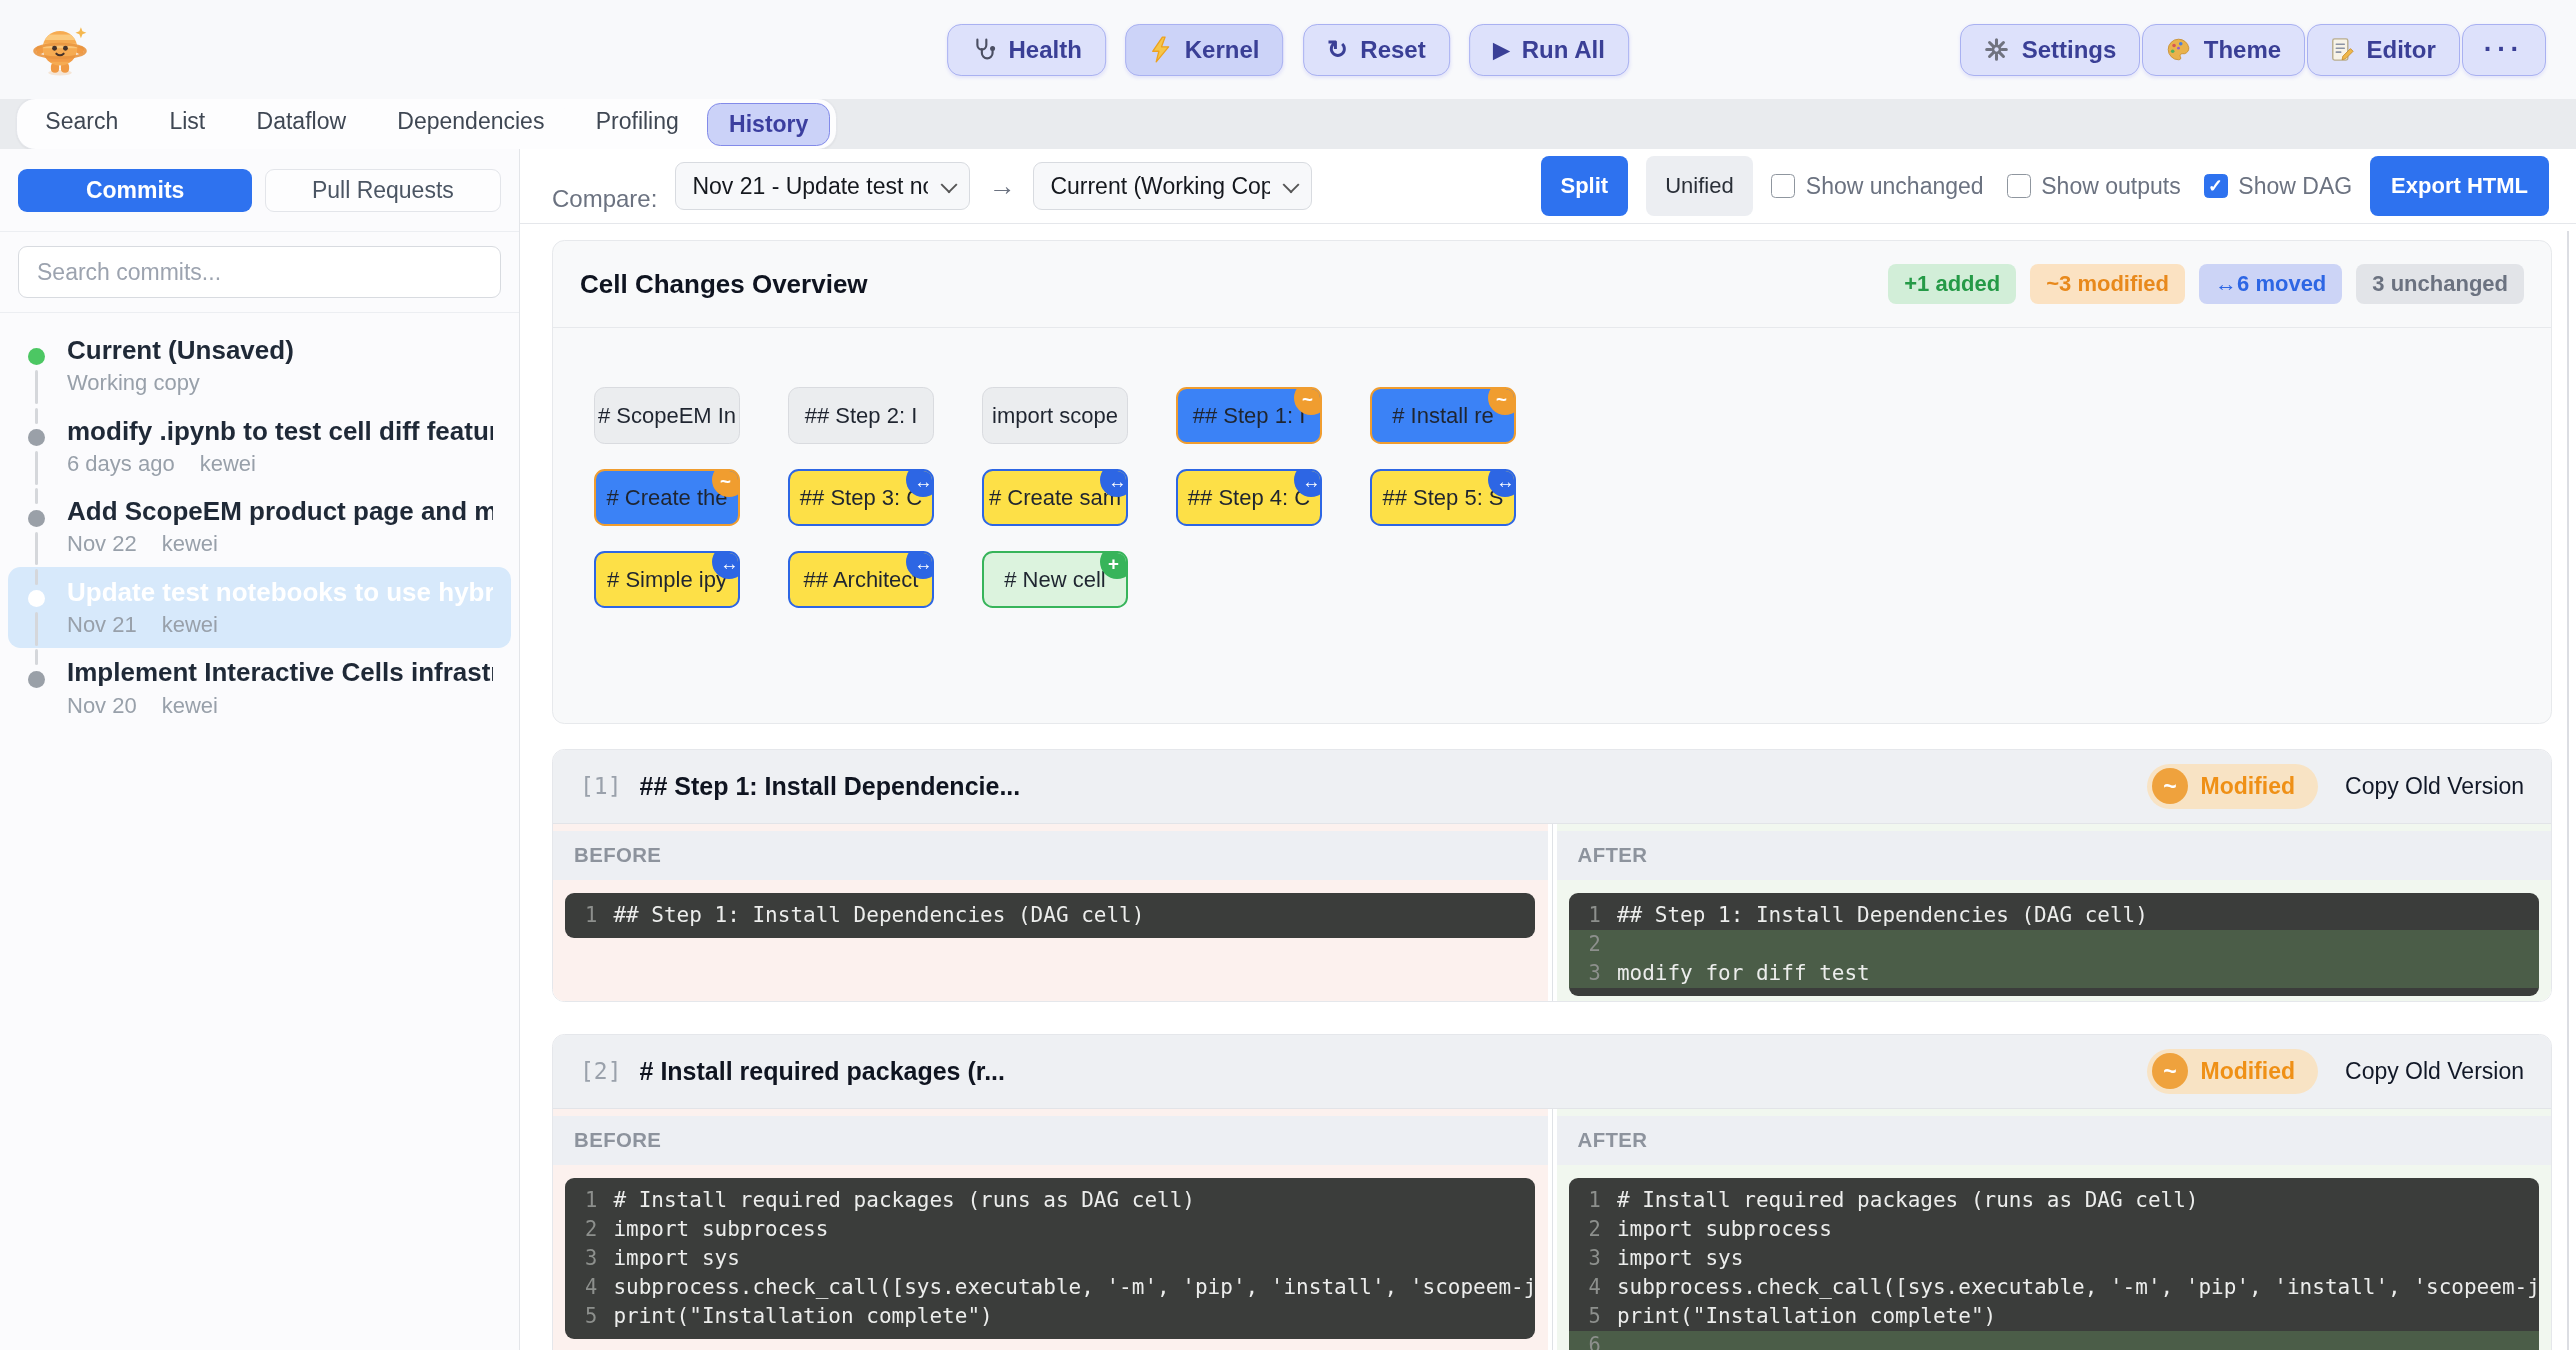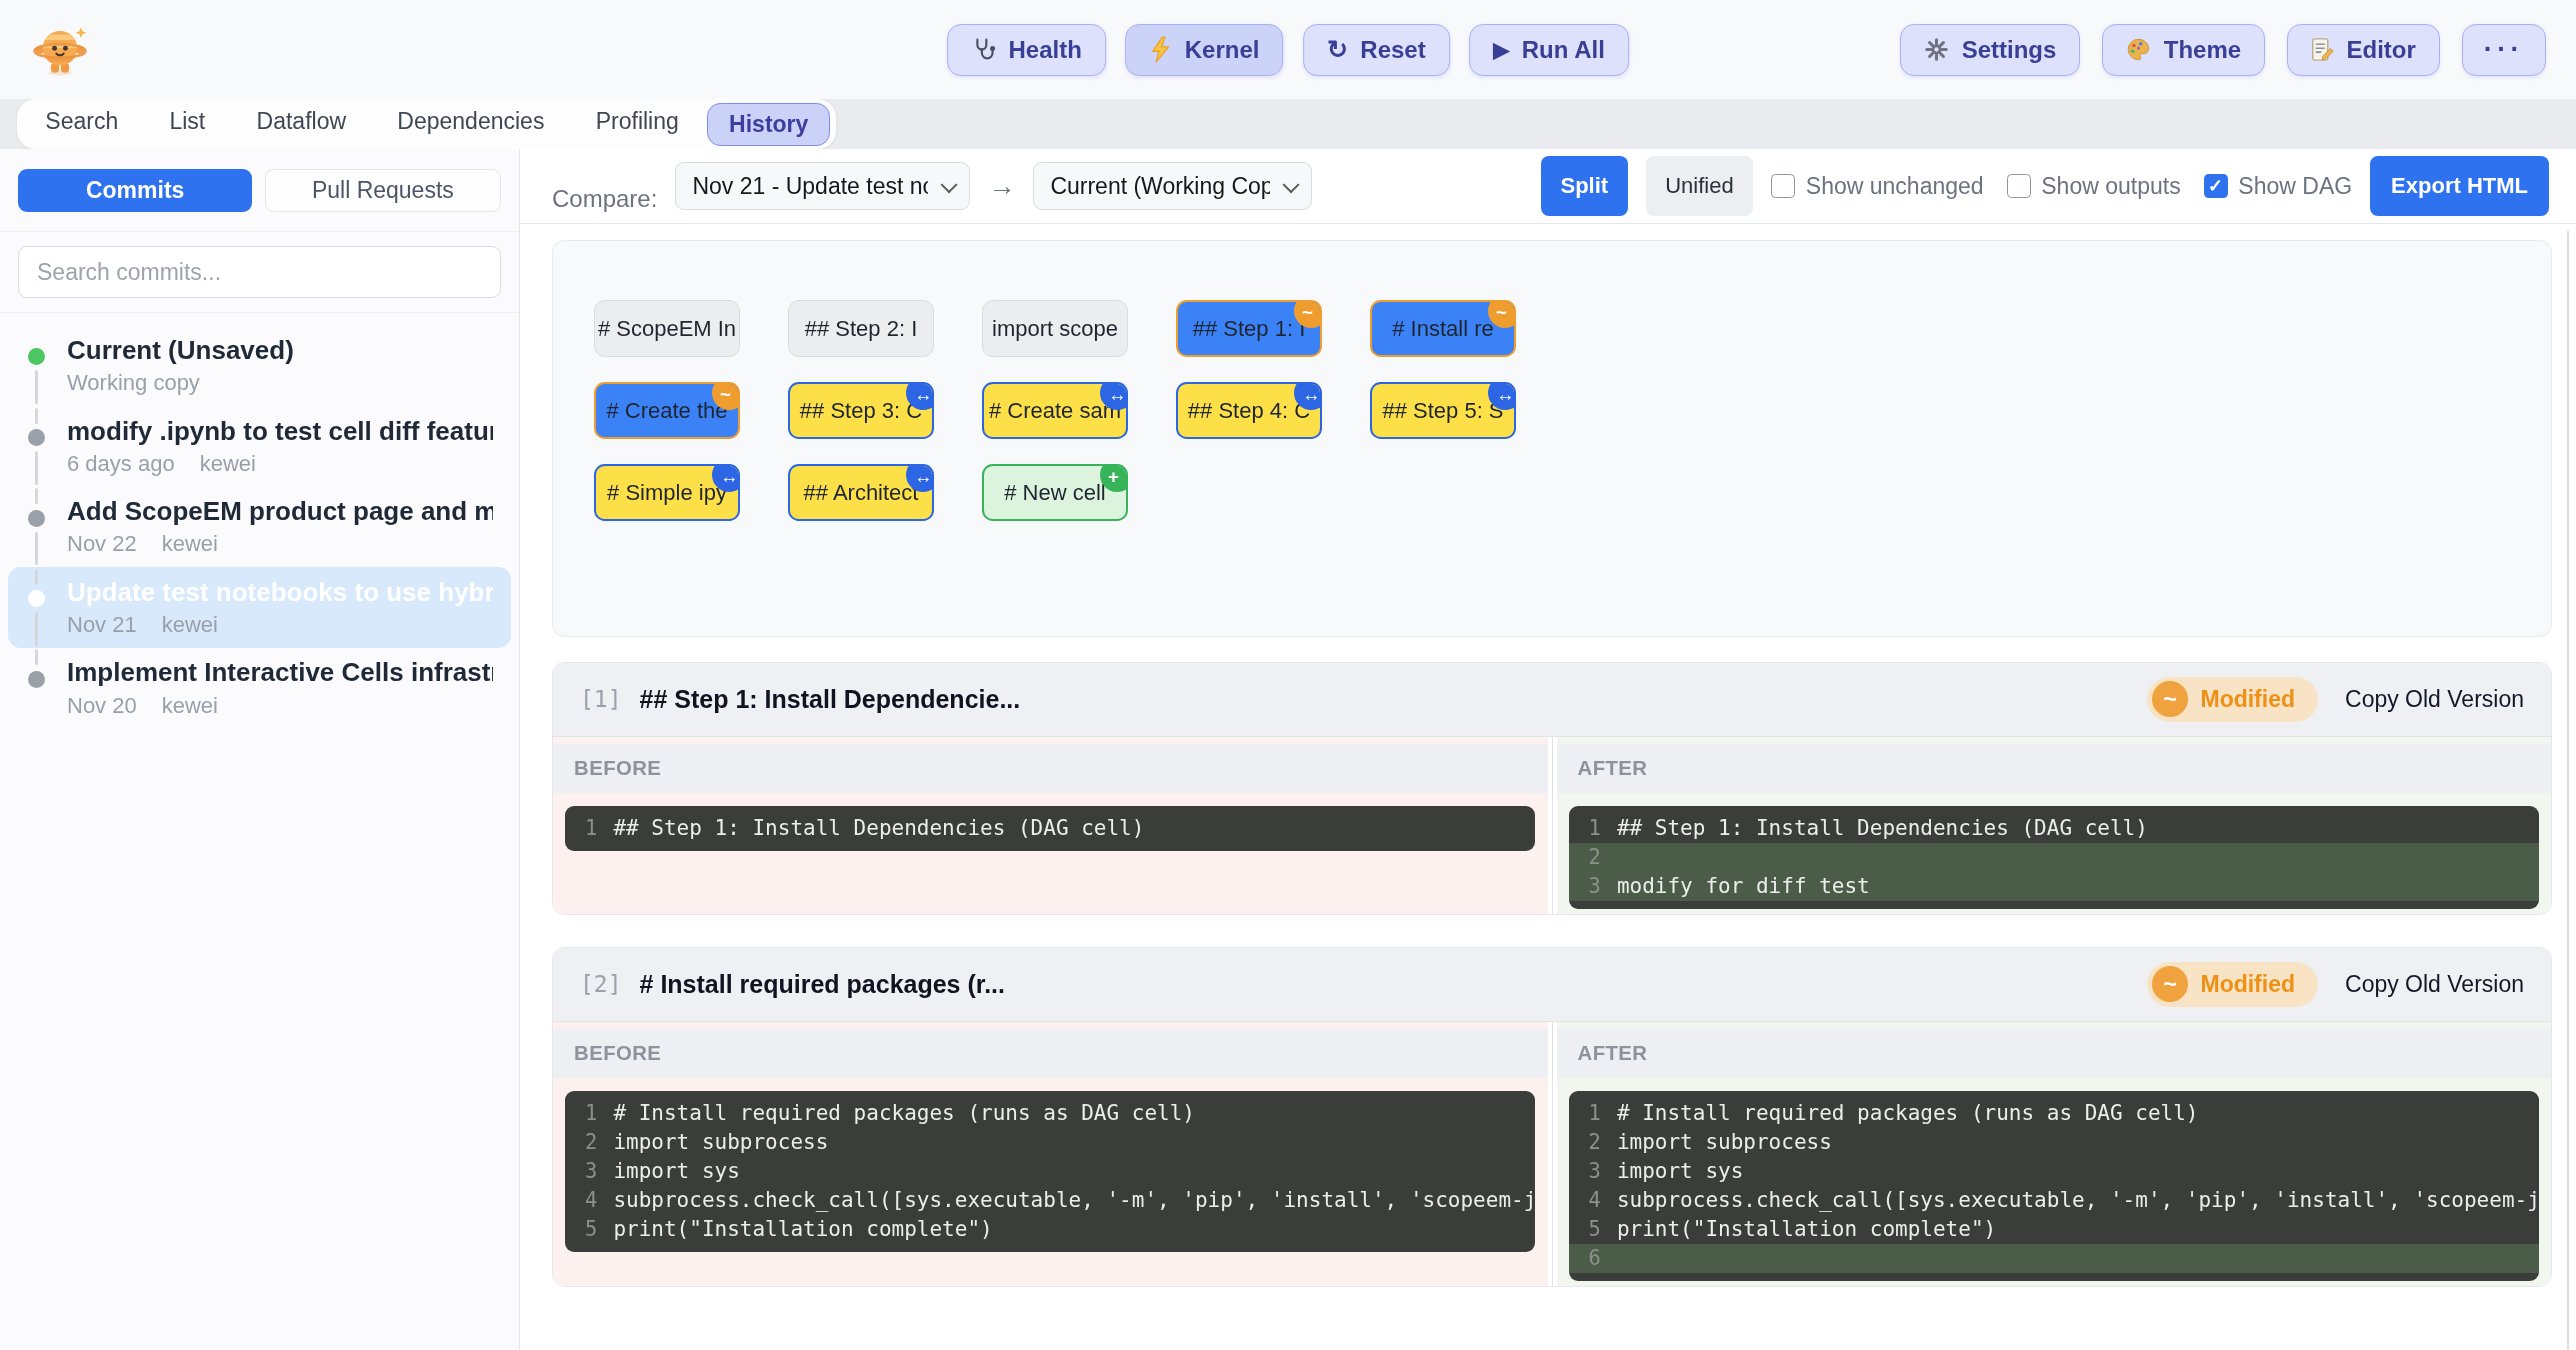--- a/index.html
+++ b/index.html
@@ -4,21 +4,21 @@
 <style>
   * { margin:0; padding:0; box-sizing:border-box; }
   html,body { width:2576px; height:1350px; overflow:hidden; }
   body { font-family:"Liberation Sans", sans-serif; background:#fff; color:#1f2430;
          --accent:#2e72ef; --added:#37b45a; --modified:#f09d2f; --moved:#2d66e4; }
 
   
   .app-header { height:99px; background:#f8f9fb; display:flex; align-items:center; padding:0 30px; position:relative; }
   .logo { width:60px; height:60px; flex-shrink:0; }
   .hcenter { position:absolute; left:50%; transform:translateX(-50%); display:flex; gap:19.5px; }
-  .hright { margin-left:auto; display:flex; gap:22px; }
+  .hright { margin-left:auto; display:flex; gap:2px; }
   .hbtn { display:flex; align-items:center; gap:12.4px; height:52px; padding:0 23px;
           background:#dde1fb; border:1.8px solid #a9b1f1; border-radius:14px;
           color:#3a3f96; font-size:24px; font-weight:700; cursor:pointer;
           box-shadow:0 1.8px 3.6px rgba(99,102,241,.14); white-space:nowrap; }
   .hbtn.active { background:#ccd3f8; }
   .hbtn .ic { display:flex; align-items:center; justify-content:center; font-size:25px; line-height:1; }
   .hbtn.icon-only { padding:0 21px; letter-spacing:4.4px; font-size:27px; }
 
   
   .tabrow { height:50px; background:#e9ebee; display:flex; align-items:center; padding:0 16px; }
@@ -325,20 +325,29 @@
           <div class="cbrow">
             <div class="cbox checked">✓</div>
             <span class="cblabel">Show DAG</span>
           </div>
         </div>
       <div class="tbtn export">Export HTML</div>
     </div>
 
     <div class="scroll">
       <section class="ovcard">
+        <div class="ovhead">
+          <span class="ovtitle">Cell Changes Overview</span>
+          <div class="badges" id="badges">
+              <span class="badge added">+1 added</span>
+              <span class="badge modified">~3 modified</span>
+              <span class="badge moved">↔6 moved</span>
+              <span class="badge unchanged">3 unchanged</span>
+            </div>
+        </div>
         <div class="chiprows" id="chiprows">
             <div class="chiprow">
               <div class="chip unchanged">
                 <span># ScopeEM In</span>
               </div>
               <div class="chip unchanged">
                 <span>## Step 2: I</span>
               </div>
               <div class="chip unchanged">
                 <span>import scope</span>

